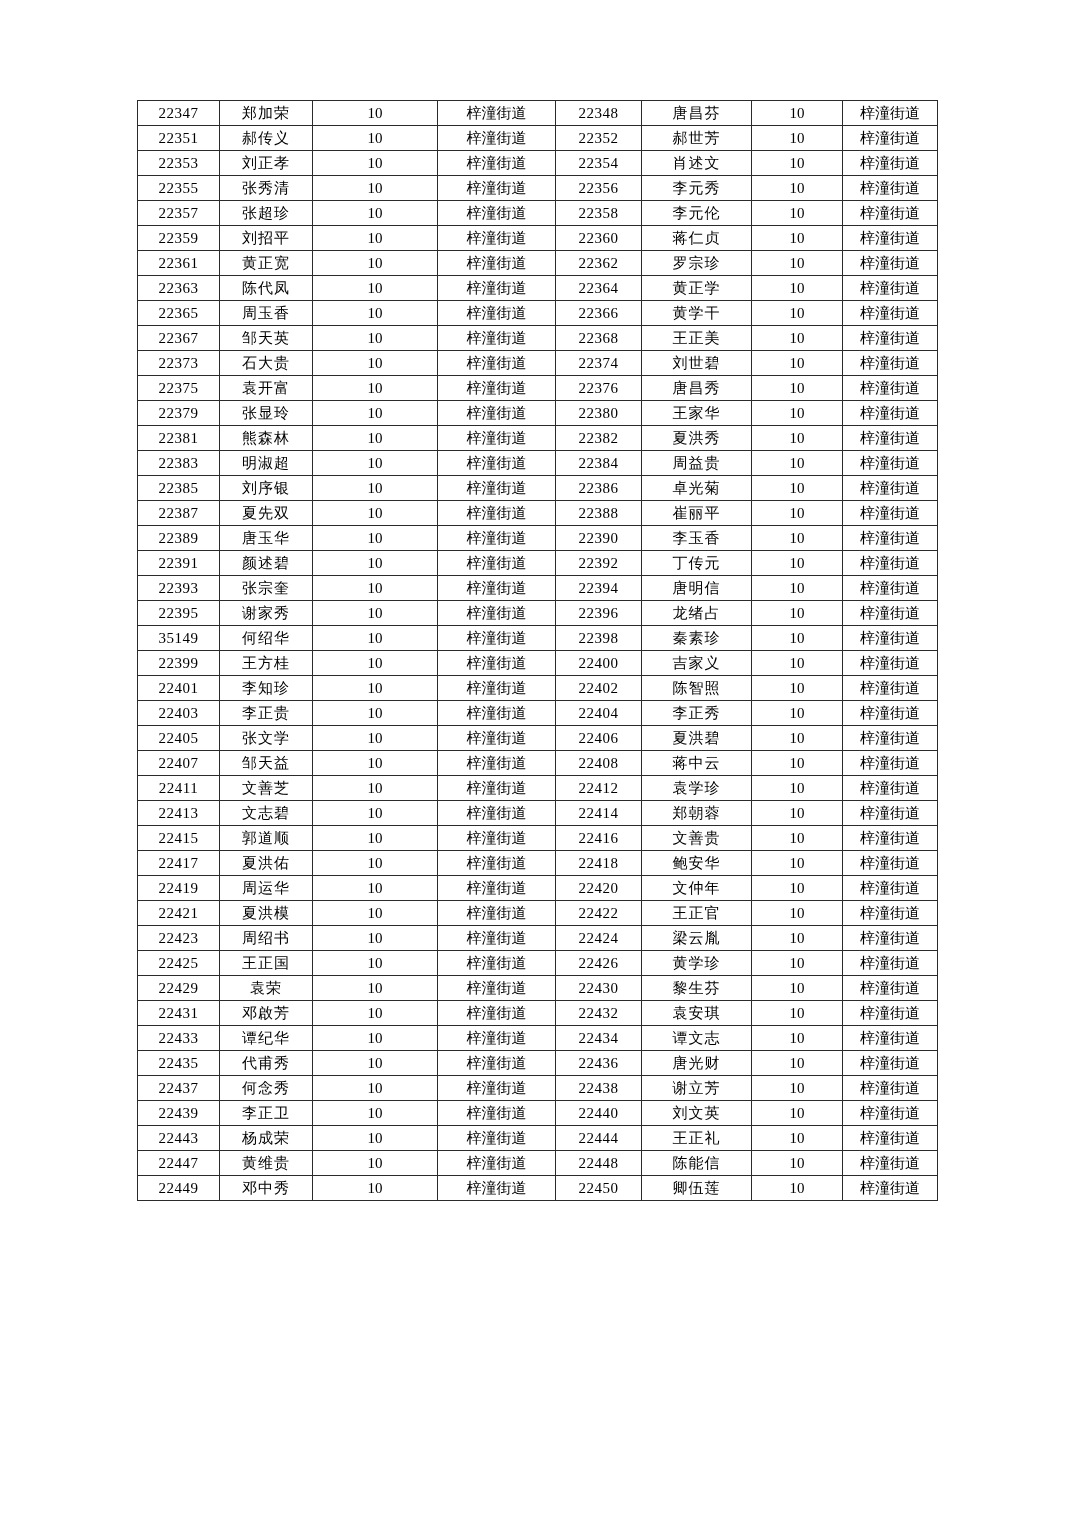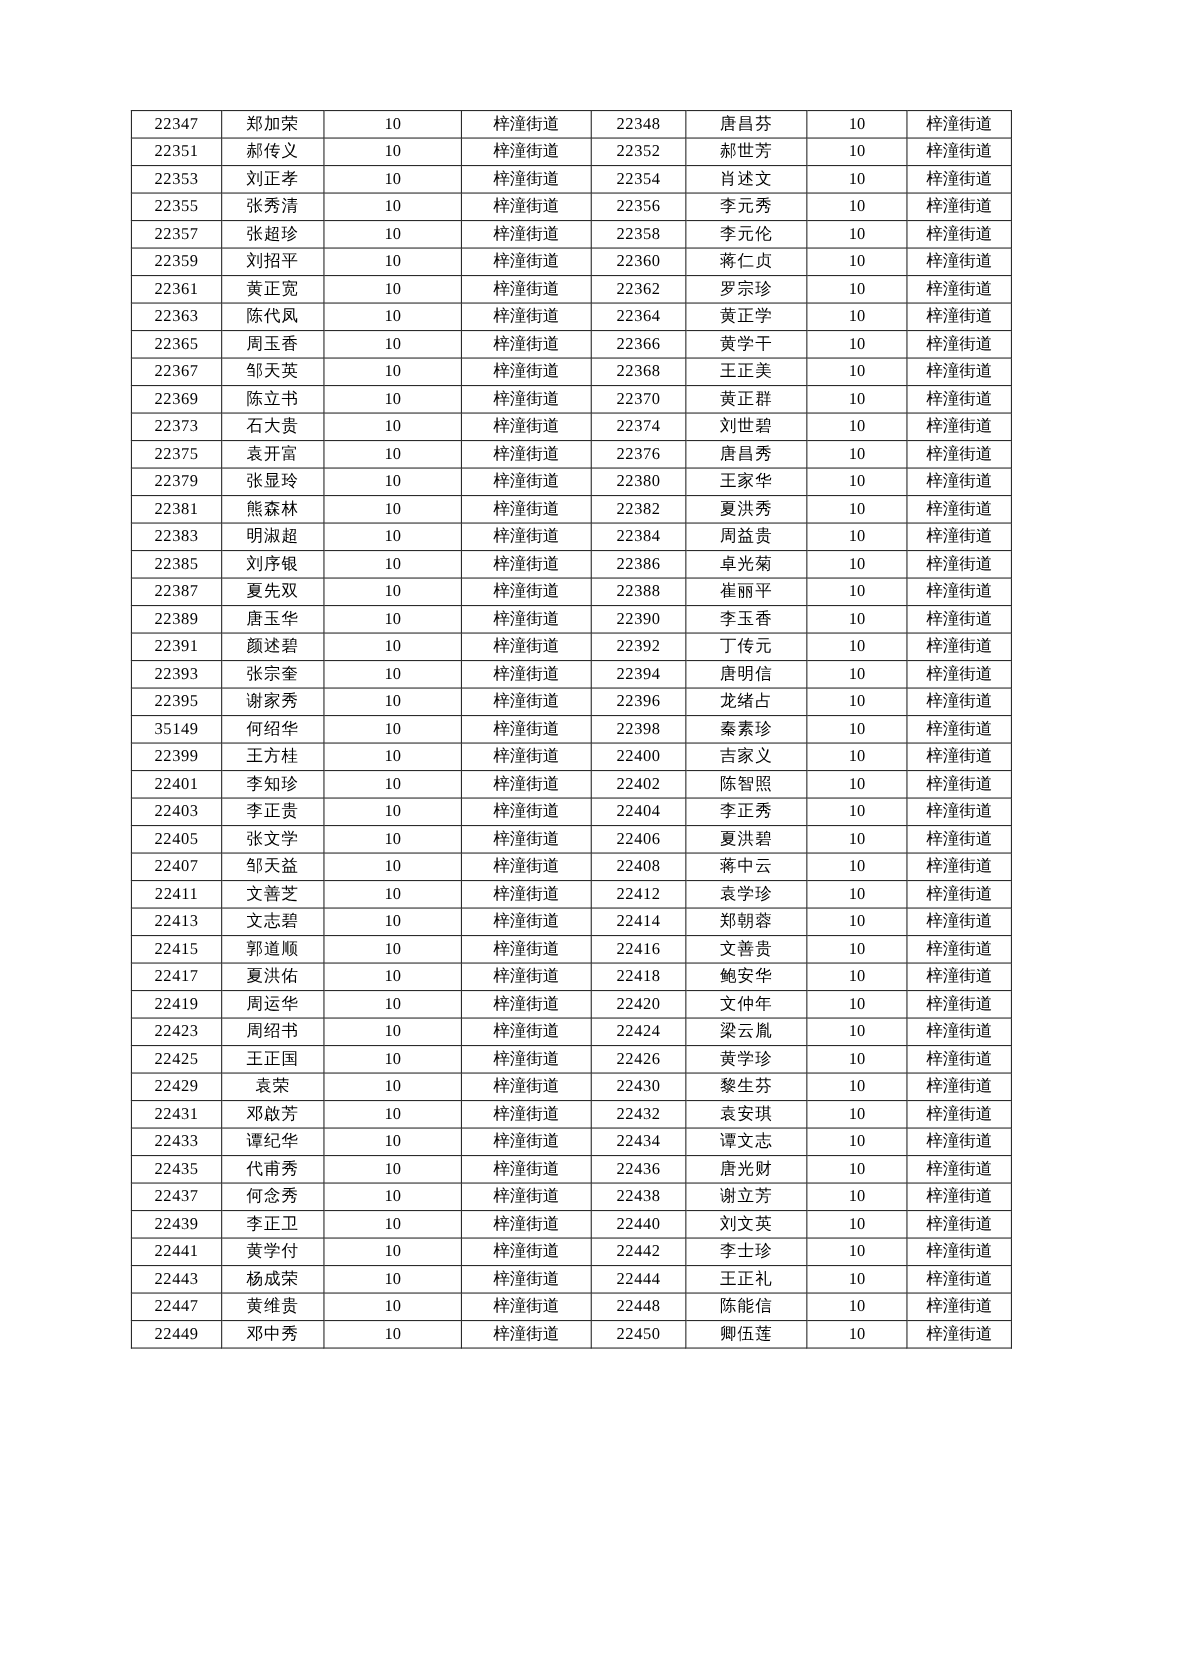--- a/index.html
+++ b/index.html
@@ -17,21 +17,21 @@
   .page {
     position: absolute;
     top: 0; left: 0;
     width: 1074px;
     height: 1520px;
     background: #ffffff;
   }
   table.roster {
     position: absolute;
     top: 100px;
-    left: 119px;
+    left: 137px;
     width: 800px;
     border-collapse: collapse;
     table-layout: fixed;
   }
   table.roster td {
     border: 1px solid #2b2b2b;
     height: 24px;
     padding: 0 2px;
     text-align: center;
     vertical-align: middle;
@@ -153,30 +153,20 @@
           <td class="id-cell">22367</td>
           <td class="name-cell">邹天英</td>
           <td class="amount-cell">10</td>
           <td class="district-cell">梓潼街道</td>
           <td class="id-cell">22368</td>
           <td class="name-cell">王正美</td>
           <td class="amount-cell">10</td>
           <td class="district-cell">梓潼街道</td>
         </tr>
         <tr>
-          <td class="id-cell">22369</td>
-          <td class="name-cell">陈立书</td>
-          <td class="amount-cell">10</td>
-          <td class="district-cell">梓潼街道</td>
-          <td class="id-cell">22370</td>
-          <td class="name-cell">黄正群</td>
-          <td class="amount-cell">10</td>
-          <td class="district-cell">梓潼街道</td>
-        </tr>
-        <tr>
           <td class="id-cell">22373</td>
           <td class="name-cell">石大贵</td>
           <td class="amount-cell">10</td>
           <td class="district-cell">梓潼街道</td>
           <td class="id-cell">22374</td>
           <td class="name-cell">刘世碧</td>
           <td class="amount-cell">10</td>
           <td class="district-cell">梓潼街道</td>
         </tr>
         <tr>
@@ -383,20 +373,30 @@
           <td class="id-cell">22419</td>
           <td class="name-cell">周运华</td>
           <td class="amount-cell">10</td>
           <td class="district-cell">梓潼街道</td>
           <td class="id-cell">22420</td>
           <td class="name-cell">文仲年</td>
           <td class="amount-cell">10</td>
           <td class="district-cell">梓潼街道</td>
         </tr>
         <tr>
+          <td class="id-cell">22421</td>
+          <td class="name-cell">夏洪模</td>
+          <td class="amount-cell">10</td>
+          <td class="district-cell">梓潼街道</td>
+          <td class="id-cell">22422</td>
+          <td class="name-cell">王正官</td>
+          <td class="amount-cell">10</td>
+          <td class="district-cell">梓潼街道</td>
+        </tr>
+        <tr>
           <td class="id-cell">22423</td>
           <td class="name-cell">周绍书</td>
           <td class="amount-cell">10</td>
           <td class="district-cell">梓潼街道</td>
           <td class="id-cell">22424</td>
           <td class="name-cell">梁云胤</td>
           <td class="amount-cell">10</td>
           <td class="district-cell">梓潼街道</td>
         </tr>
         <tr>
@@ -459,30 +459,20 @@
           <td class="amount-cell">10</td>
           <td class="district-cell">梓潼街道</td>
         </tr>
         <tr>
           <td class="id-cell">22439</td>
           <td class="name-cell">李正卫</td>
           <td class="amount-cell">10</td>
           <td class="district-cell">梓潼街道</td>
           <td class="id-cell">22440</td>
           <td class="name-cell">刘文英</td>
-          <td class="amount-cell">10</td>
-          <td class="district-cell">梓潼街道</td>
-        </tr>
-        <tr>
-          <td class="id-cell">22441</td>
-          <td class="name-cell">黄学付</td>
-          <td class="amount-cell">10</td>
-          <td class="district-cell">梓潼街道</td>
-          <td class="id-cell">22442</td>
-          <td class="name-cell">李士珍</td>
           <td class="amount-cell">10</td>
           <td class="district-cell">梓潼街道</td>
         </tr>
         <tr>
           <td class="id-cell">22443</td>
           <td class="name-cell">杨成荣</td>
           <td class="amount-cell">10</td>
           <td class="district-cell">梓潼街道</td>
           <td class="id-cell">22444</td>
           <td class="name-cell">王正礼</td>

